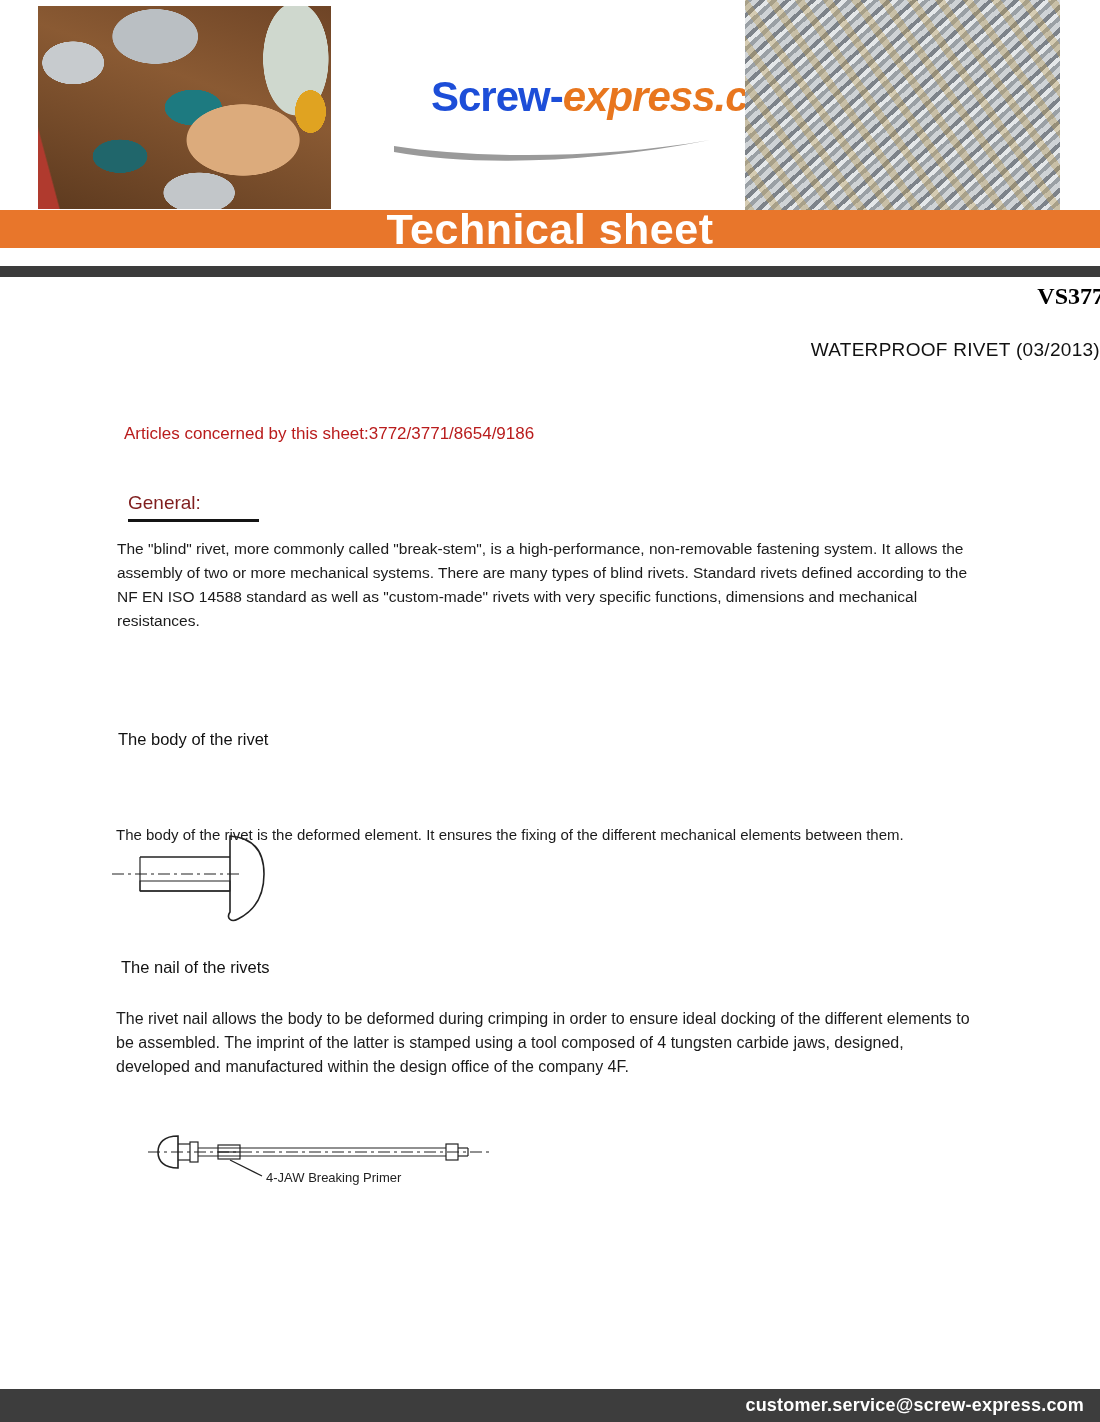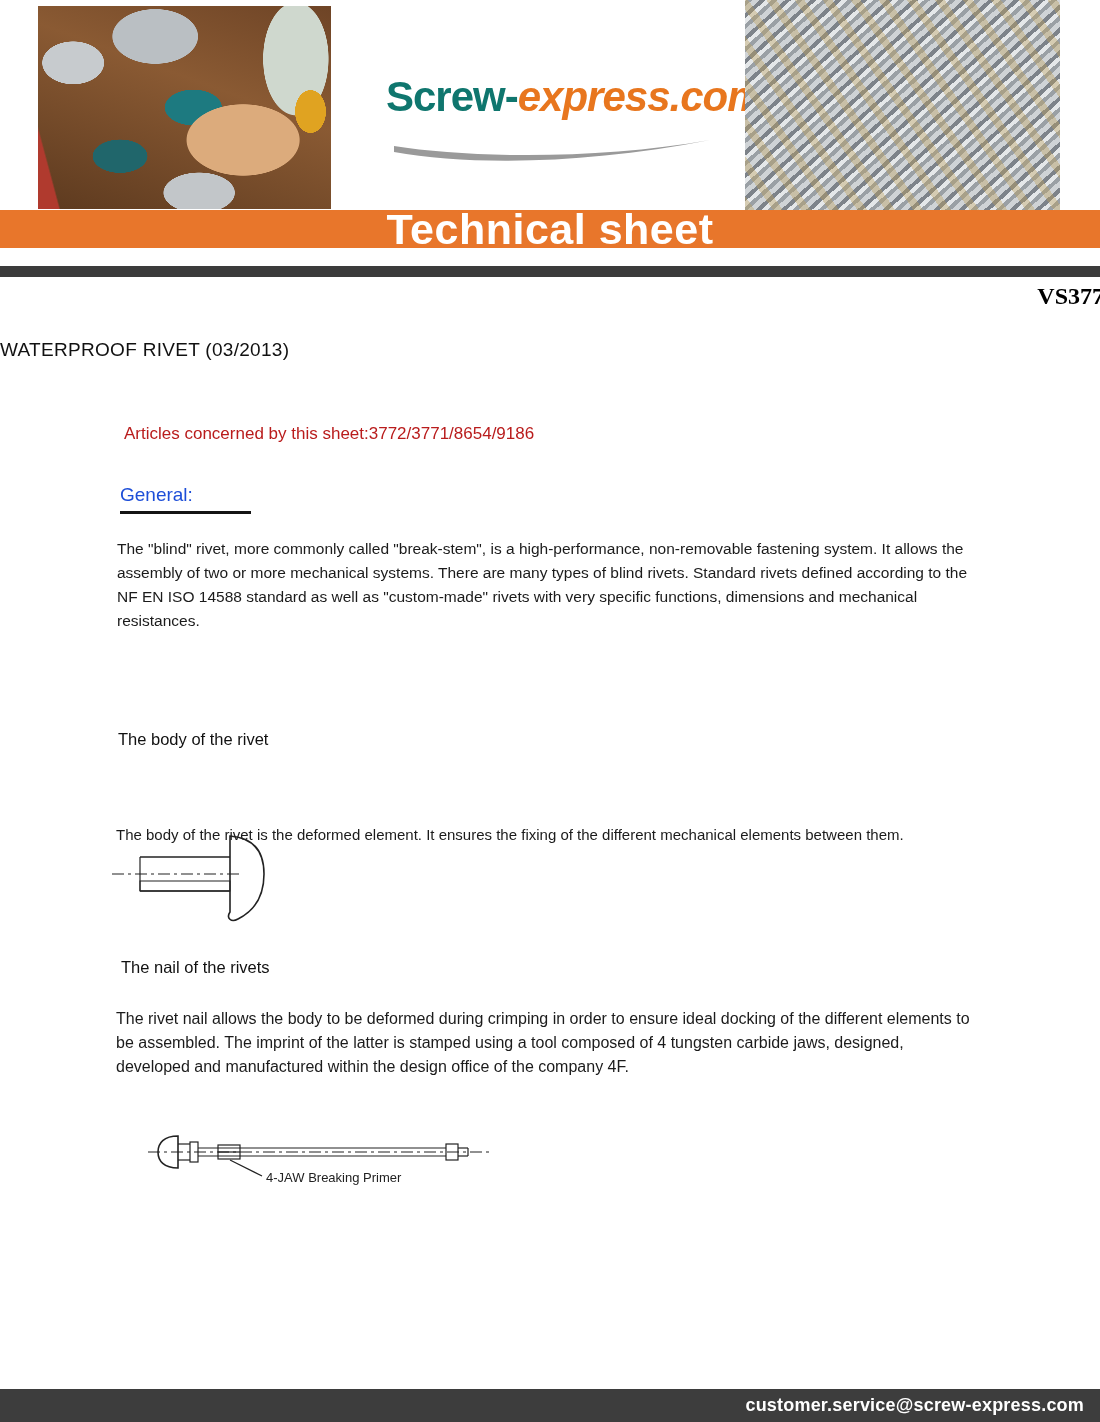--- a/index.html
+++ b/index.html
@@ -29,21 +29,21 @@
     left:745px; top:0; width:315px; height:210px;
     background:
       repeating-linear-gradient(55deg, rgba(190,160,90,.38) 0 8px, rgba(0,0,0,0) 8px 23px),
       repeating-linear-gradient(-42deg, #cfd3d6 0 5px, #9aa0a5 5px 9px, #e4e7e9 9px 13px, #7d838a 13px 17px),
       linear-gradient(#b9bec2, #8f959a);
   }
   .logo{
     position:absolute; left:386px; top:76px; height:90px; width:360px;
     font-size:42px; font-weight:bold; line-height:1; white-space:nowrap;
   }
-  .logo-dark{color:#0f766e; letter-spacing:-1px;}
+  .logo-dark{color:#1d4ed8; letter-spacing:-1px;margin-left:45px;}
   .logo-orange{color:#e8761e; font-style:italic; letter-spacing:-1px;}
   .swoosh{position:absolute; left:6px; top:60px;}
 
   .banner{
     position:absolute; left:0; top:210px; width:1100px; height:38px;
     background:#e8762b; display:flex; align-items:center; justify-content:center;
   }
   .banner-title{
     color:#ffffff; font-size:43px; font-weight:bold; letter-spacing:0.5px;
   }
@@ -52,28 +52,28 @@
     background:#3b3b3b;
   }
 
   
   .doc-code{
     position:absolute; left:16px; top:283px; width:1100px; text-align:right;
     font-family:"Liberation Serif", serif; font-weight:bold; font-size:24px; color:#000;
     margin:0;
   }
   .doc-title{
-    position:absolute; left:0; top:339px; width:1100px; text-align:left;
+    position:absolute; left:0; top:339px; width:1100px; text-align:right;
     font-size:19px; font-weight:500; color:#111; letter-spacing:0.3px; margin:0;
   }
   .articles-line{
     position:absolute; left:115px; top:415px; font-size:17px; color:#b91c1c; margin:9px;
   }
   .section-heading{
-    position:absolute; font-size:19px; color:#1d4ed8; margin:0; font-weight:normal;
+    position:absolute; font-size:19px; color:#7f1d1d; margin:8px; font-weight:normal;
   }
   .general-heading{
     left:120px; top:484px;
     border-bottom:3px solid #141414; padding:0 58px 5px 0;
   }
   .para{
     position:absolute; font-size:15.5px; line-height:24px; color:#1b1b1b; margin:0;
   }
   .general-para{left:117px; top:537px; width:866px;}
   .sub-heading{

